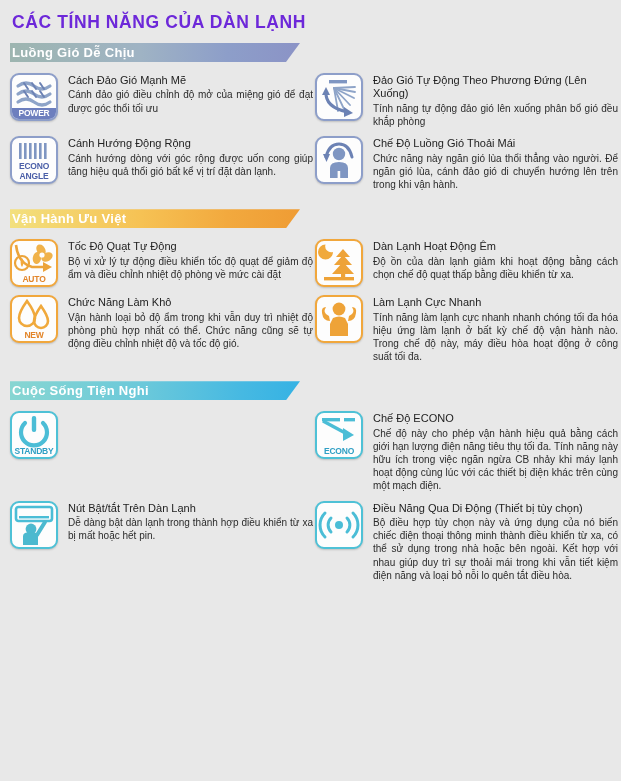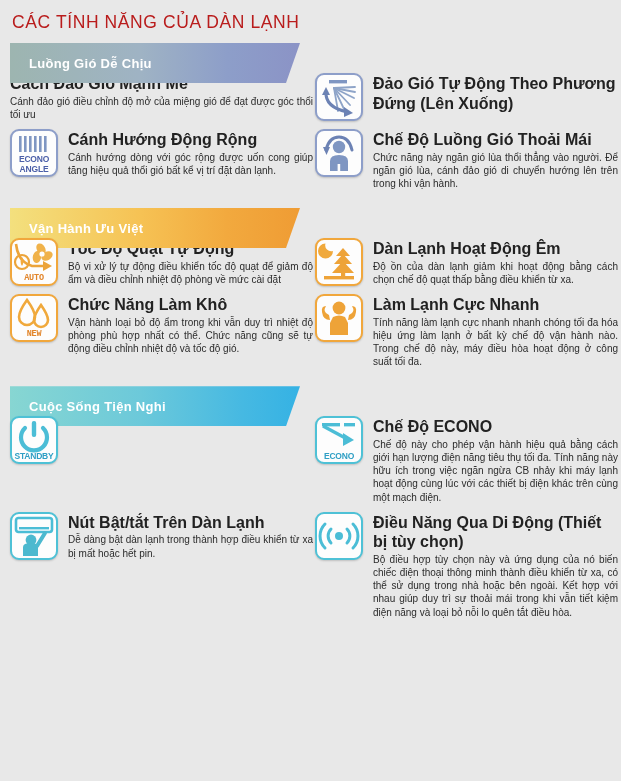--- a/index.html
+++ b/index.html
@@ -6,49 +6,49 @@
   body {
     width: 621px; height: 781px;
     background: #e8e8e8;
     font-family: "Liberation Sans", sans-serif;
     overflow: hidden;
     position: relative;
   }
   .page { width:621px; height:781px; padding: 0 0 0 0; position:relative; }
 
   .page-title {
-    color:#b91c1c;
+    color:#6d28d9;
     font-size: 17.5px;
-    font-weight: normal;
+    font-weight: bold;
     letter-spacing: 0.6px;
     padding: 12px 8px 0 12px;
   }
 
   .section { margin-top: 10px; }
 
   .band-wrap { position:relative; height: 24px; margin-bottom: 6px; }
   .band {
     position:absolute; left:10px; top:0;
-    height:40px; width: 290px;
+    height:19px; width: 290px;
     display:flex; align-items:center;
-    padding-left: 19px;
+    padding-left: 2px;
     color:#ffffff; font-size:13px; font-weight:bold;
     letter-spacing:0.3px;
     clip-path: polygon(0 0, 100% 0, calc(100% - 14px) 100%, 0 100%);
   }
   .band.blue   { background: linear-gradient(90deg,#9db5b0 0%,#9fb3c4 45%,#8d9ec9 75%,#8b93c6 100%); }
   .band.orange { background: linear-gradient(90deg,#f3e07e 0%,#f6c254 45%,#f2a93e 75%,#ef9c34 100%); }
   .band.cyan   { background: linear-gradient(90deg,#87d6d2 0%,#6cc9da 45%,#46b9e2 80%,#35b2e4 100%); }
 
   .grid { display:flex; flex-wrap:wrap; padding-left:10px; }
   .cell { width: 305px; display:flex; margin-bottom: 8px; }
   .cell .ico { width:50px; flex:0 0 50px; margin-right:8px; }
   .cell .txt { flex:1; padding-top:1px; }
   .f-title {
-    font-size:16px; font-weight:bold; color:#222; line-height:1.22;
+    font-size:11px; font-weight:normal; color:#222; line-height:1.22;
     margin-bottom:1px;
   }
   .f-desc {
     font-size:10px; color:#2b2b2b; line-height:1.32;
     text-align: justify; padding-right:2px;
   }
 
   .iconbox {
     width:48px; height:48px; border-radius:9px;
     background:#fdfdfd;
@@ -59,38 +59,54 @@
   .ib-blue  { border:2.5px solid #8d9ec9; box-shadow:0 1px 2px rgba(0,0,0,.18); }
   .ib-ora   { border:2.5px solid #f1a73c; box-shadow:0 1px 2px rgba(0,0,0,.18); }
   .ib-cyan  { border:2.5px solid #4ec1d6; box-shadow:0 1px 2px rgba(0,0,0,.18); }
 
   .badge {
     position:absolute; left:0; right:0; bottom:0;
     text-align:center; font-size:8.5px; font-weight:bold;
     letter-spacing:-0.2px; line-height:10px; padding-bottom:1px;
   }
   .badge.blue { color:#4b5fa8; }
-  .badge.ora  { color:#e2852a;font-family:Liberation Mono, monospace; }
+  .badge.ora  { color:#e2852a; }
   .badge.cyan { color:#2f9fc4; }
   .badge.white-on-blue { color:#ffffff; background:#6d7fbe; }
 </style>
 </head>
 <body>
 
 <div class="page">
 
   <div class="page-title">CÁC TÍNH NĂNG CỦA DÀN LẠNH</div>
 
   <div class="section">
     <div class="band-wrap">
       <div class="band blue">Luồng Gió Dễ Chịu</div>
     </div>
     <div class="grid">
 
       <div class="cell">
+        <div class="ico">
+          <div class="iconbox ib-blue">
+            <svg width="44" height="44" viewBox="0 0 44 44">
+              <g stroke="#8ea4c8" stroke-width="3.2" fill="none" stroke-linecap="round">
+                <path d="M6 11 Q14 5 22 11 Q30 17 38 11"></path>
+                <path d="M6 19 Q14 13 22 19 Q30 25 38 19"></path>
+                <path d="M6 27 Q14 21 22 27 Q30 33 38 27"></path>
+              </g>
+              <g stroke="#6c82b4" stroke-width="2" stroke-linecap="round">
+                <path d="M12 8 L16 14 M20 8 L24 14 M28 8 L32 14"></path>
+                <path d="M12 16 L16 22 M20 16 L24 22 M28 16 L32 22"></path>
+              </g>
+            </svg>
+            <div class="badge white-on-blue">POWER</div>
+          </div>
+        </div>
         <div class="txt">
           <div class="f-title">Cách Đảo Gió Mạnh Mẽ</div>
           <div class="f-desc">Cánh đảo gió điều chỉnh độ mở của miệng gió để đạt được góc thổi tối ưu</div>
         </div>
       </div>
 
       <div class="cell">
         <div class="ico">
           <div class="iconbox ib-blue">
             <svg width="44" height="44" viewBox="0 0 44 44">
@@ -104,20 +120,21 @@
                   <path d="M17 13 L21 36"></path>
               </g>
               <path d="M9 17 Q8 32 30 37" stroke="#6c82b4" stroke-width="3" fill="none" stroke-linecap="round"></path>
               <path d="M9 12 L13 20 L5 20 Z" fill="#6c82b4"></path>
               <path d="M27 32 L36 38 L27 42 Z" fill="#6c82b4"></path>
             </svg>
           </div>
         </div>
         <div class="txt">
           <div class="f-title">Đảo Gió Tự Động Theo Phương Đứng (Lên Xuống)</div>
+          <div class="f-desc">Tính năng tự động đảo gió lên xuống phân bổ gió đều khắp phòng</div>
         </div>
       </div>
 
       <div class="cell">
         <div class="ico">
           <div class="iconbox ib-blue">
             <svg width="44" height="44" viewBox="0 0 44 44">
               <g fill="#7f96c2">
                 <rect x="7" y="5" width="2.6" height="16"></rect>
                 <rect x="12" y="5" width="2.6" height="16"></rect>

